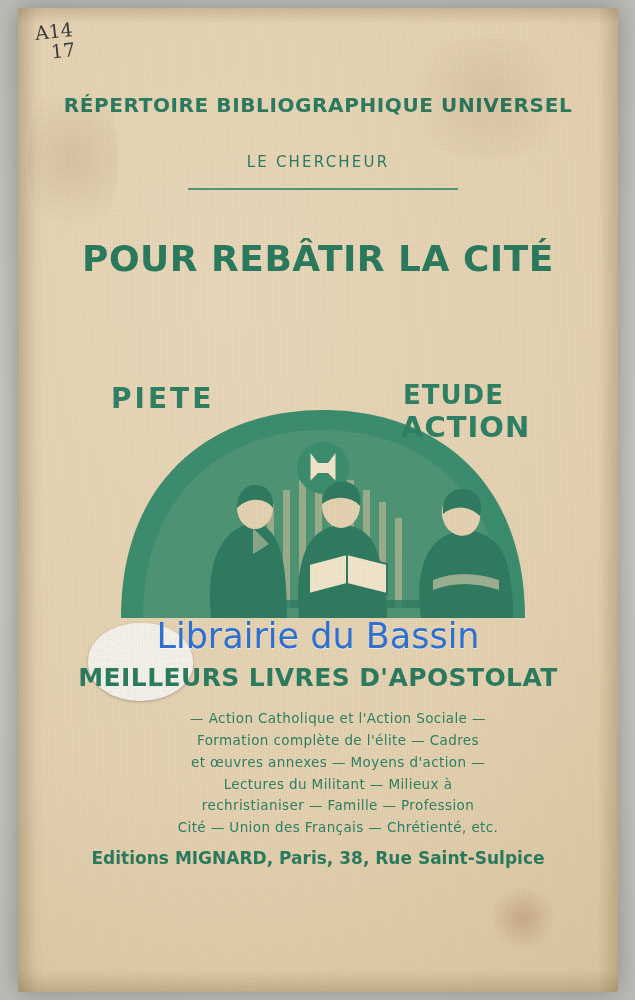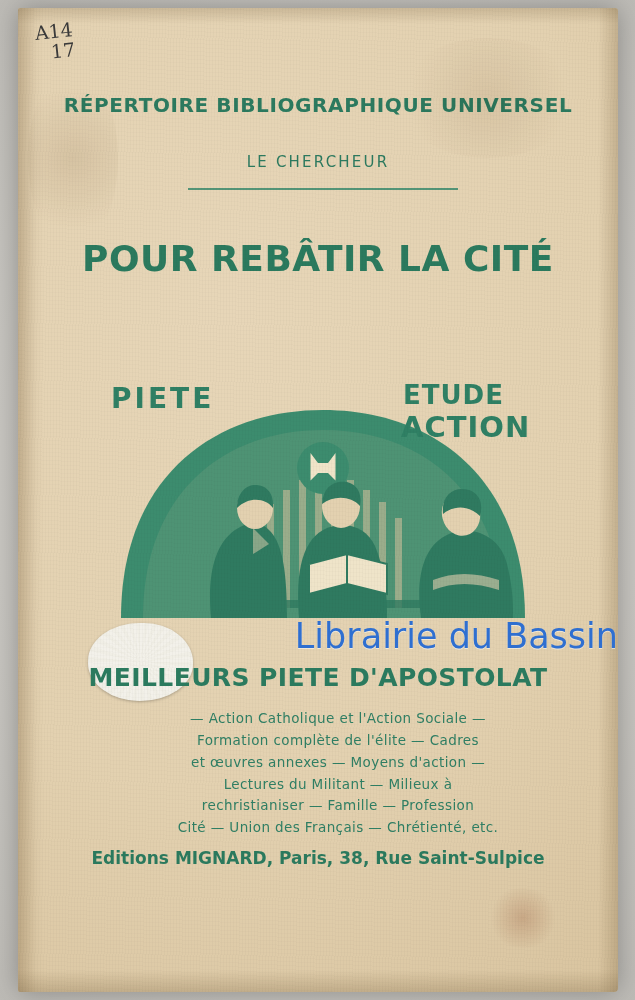--- a/index.html
+++ b/index.html
@@ -111,21 +111,21 @@
     opacity:.35;
   }
   .sticker-text{
     position:absolute;left:18px;top:14px;
     font-family:"DejaVu Serif", serif;font-size:19px;color:#3a3a3a;
     transform:rotate(-6deg);line-height:1.05;z-index:3;
   }
   .sticker-text .l2{margin-left:14px;display:block;}
 
   .watermark{
-    position:absolute;left:0;right:0;top:608px;text-align:right;
+    position:absolute;left:0;right:0;top:608px;text-align:center;
     font-size:35px;color:#2f6fd0;
     font-family:"DejaVu Sans", sans-serif;
     text-shadow:0 1px 0 rgba(255,255,255,.5);
     z-index:4;
   }
 
   .banner{
     position:absolute;left:0;right:0;top:655px;text-align:center;
     font-size:25px;font-weight:bold;color:#2b7a5e;
     font-family:"DejaVu Sans", sans-serif;
@@ -209,21 +209,21 @@
         <path d="M330 212 C350 204 372 204 396 212 L396 222 C372 214 350 214 330 222 Z" fill="#e3d1b0" opacity=".6"></path>
 
         <rect x="150" y="232" width="210" height="8" fill="#2f7a60" opacity=".8"></rect>
       </svg>
 
       <div class="word piete">PIETE</div>
       <div class="word etude">ETUDE</div>
       <div class="word action">ACTION</div>
     </div>
 
-    <div class="banner">MEILLEURS PIETE D'APOSTOLAT</div>
+    <div class="banner">MEILLEURS LIVRES D'APOSTOLAT</div>
 
     <div class="sticker"></div>
     <div class="sticker-text">
       <span>A14</span>
       <span class="l2">17</span>
     </div>
 
     <div class="watermark">Librairie du Bassin</div>
 
     <div class="blurb">

